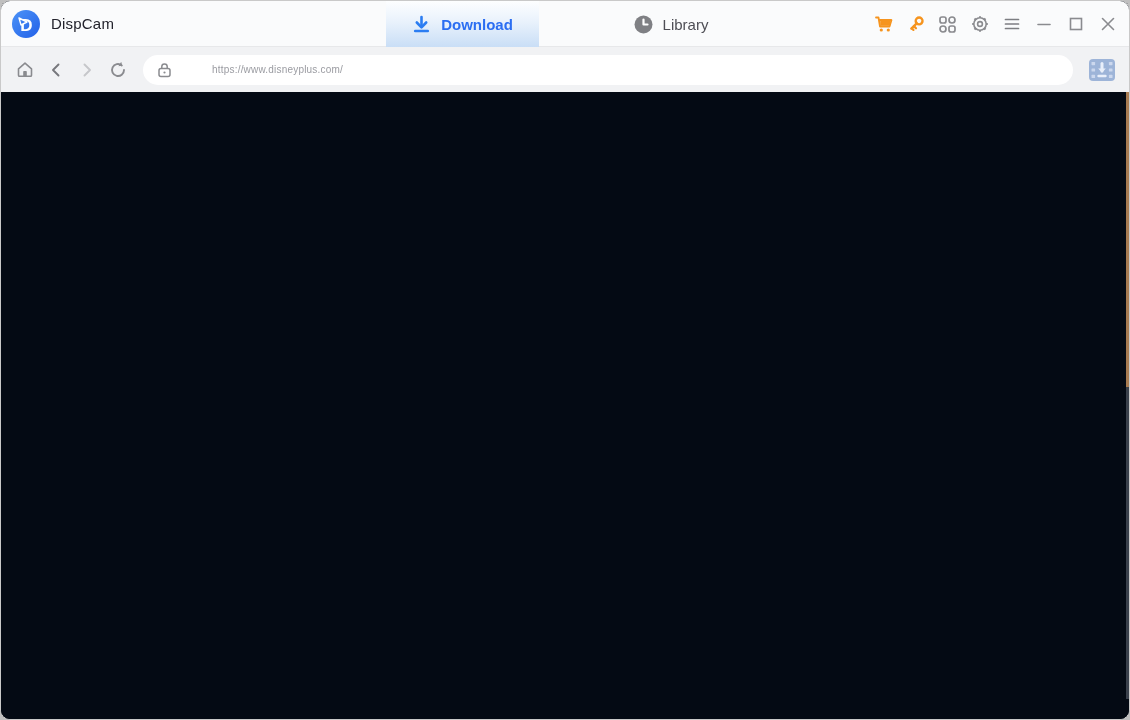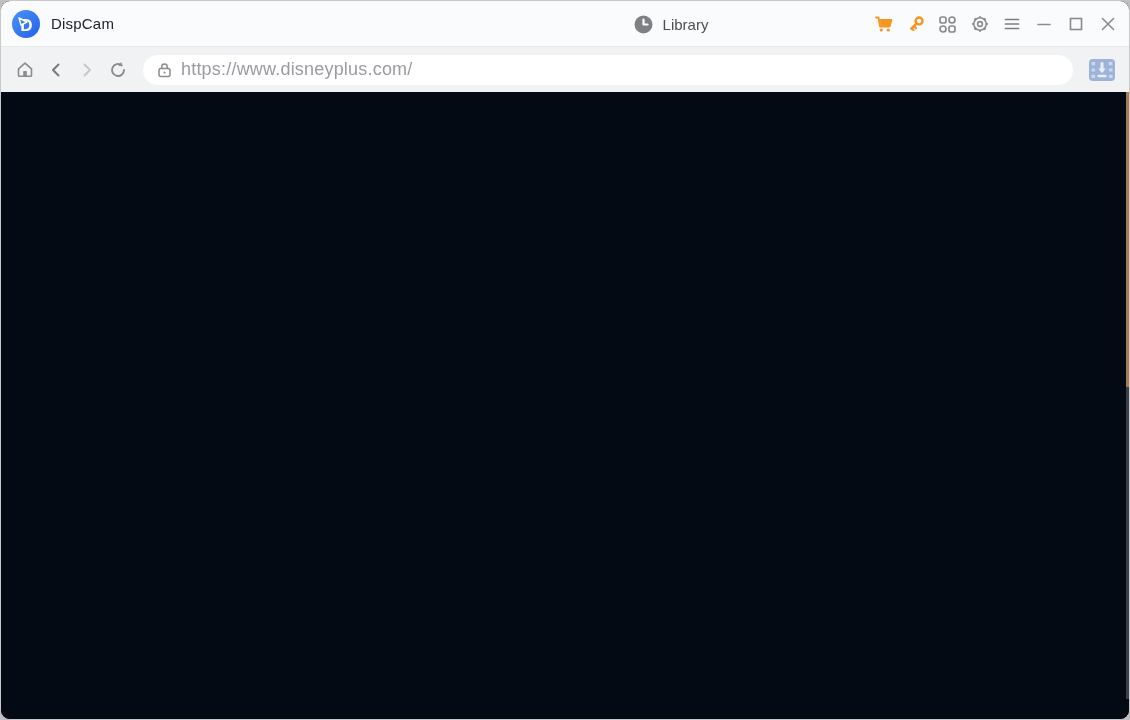--- a/index.html
+++ b/index.html
@@ -62,21 +62,21 @@
   .nav-btn {
     width:27px; height:30px; display:flex; align-items:center; justify-content:center;
     background:transparent; border:none; cursor:pointer; padding:0;
   }
   .url-bar {
     flex:1; height:30px; margin:0 10px 0 8px;
     background:#ffffff; border-radius:15px;
     display:flex; align-items:center; gap:9px;
     padding:0 14px;
   }
-  .url-text { font-size:18px; color:#9a9ba1; letter-spacing:.2px; white-space:nowrap; overflow:hidden; }
+  .url-text { font-size:10px; color:#9a9ba1; letter-spacing:.2px; white-space:nowrap; overflow:hidden;margin-left:31px; }
   .video-dl-btn {
     width:30px; height:30px; display:flex; align-items:center; justify-content:center;
     background:transparent; border:none; padding:0; cursor:default;
   }
 
   
   .content { position:relative; flex:1; background:#040a14; }
   .scrollbar { position:absolute; top:0; right:0; width:3px; height:100%; }
   .scrollbar-thumb { position:absolute; top:0; right:0; width:3px; height:295px; background:#a87c52; }
   .scrollbar-track { position:absolute; top:295px; right:0; width:3px; height:calc(100% - 315px); background:#3a414c; }
@@ -96,20 +96,28 @@
               <stop offset="1" stop-color="#2361e8"></stop>
           </linearGradient>
         </defs>
         <circle cx="15" cy="15" r="14" fill="url(#lg)"></circle>
         <text x="15.5" y="21.5" font-family="Liberation Sans, sans-serif" font-size="17" font-weight="bold" fill="#ffffff" text-anchor="middle">D</text>
         <path d="M8 9 L16 13 L10 16 Z" fill="url(#lg)" stroke="#ffffff" stroke-width="1.4" stroke-linejoin="round"></path>
       </svg>
       <span class="app-title">DispCam</span>
     </div>
 
+    <div class="tab tab-download">
+      <svg width="19" height="19" viewBox="0 0 19 19">
+        <path d="M9.5 2 V11" stroke="#2b7df2" stroke-width="2.6" stroke-linecap="round"></path>
+        <path d="M4.8 7.5 L9.5 12.4 L14.2 7.5" fill="none" stroke="#2b7df2" stroke-width="2.6" stroke-linecap="round" stroke-linejoin="round"></path>
+        <path d="M3.2 16 H15.8" stroke="#2b7df2" stroke-width="2.6" stroke-linecap="round"></path>
+      </svg>
+      <span>Download</span>
+    </div>
 
     <div class="tab tab-library">
       <svg width="19" height="19" viewBox="0 0 19 19">
         <circle cx="9.5" cy="9.5" r="9" fill="#7f8084"></circle>
         <path d="M9.5 4.5 V9.5 H13.5" fill="none" stroke="#ffffff" stroke-width="2.2" stroke-linecap="round" stroke-linejoin="round"></path>
       </svg>
       <span>Library</span>
     </div>
 
     <div class="titlebar-actions">

